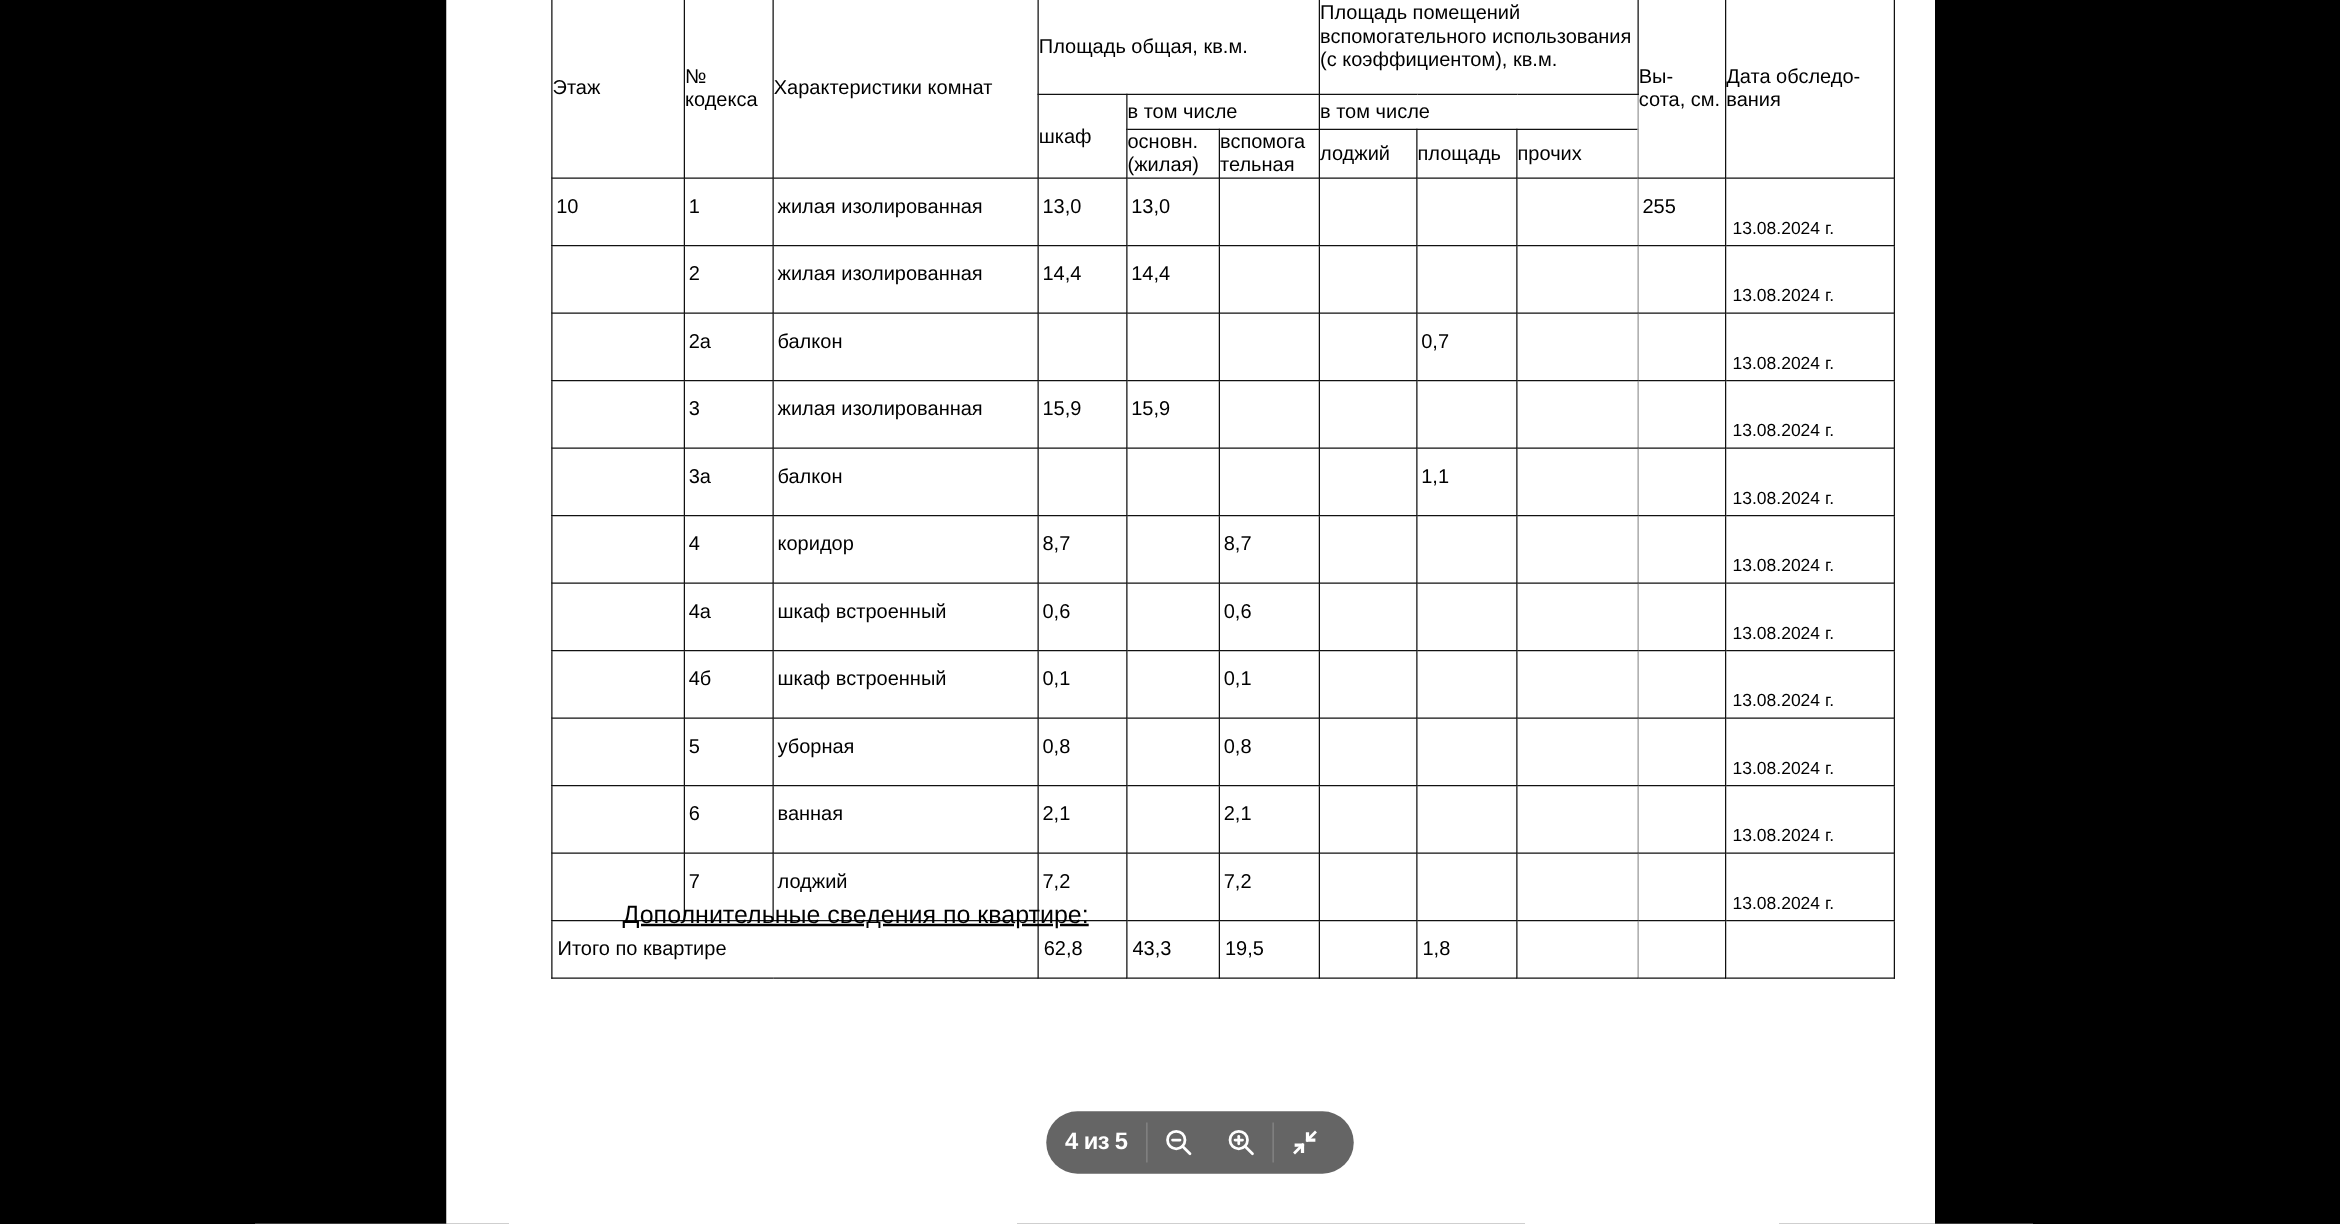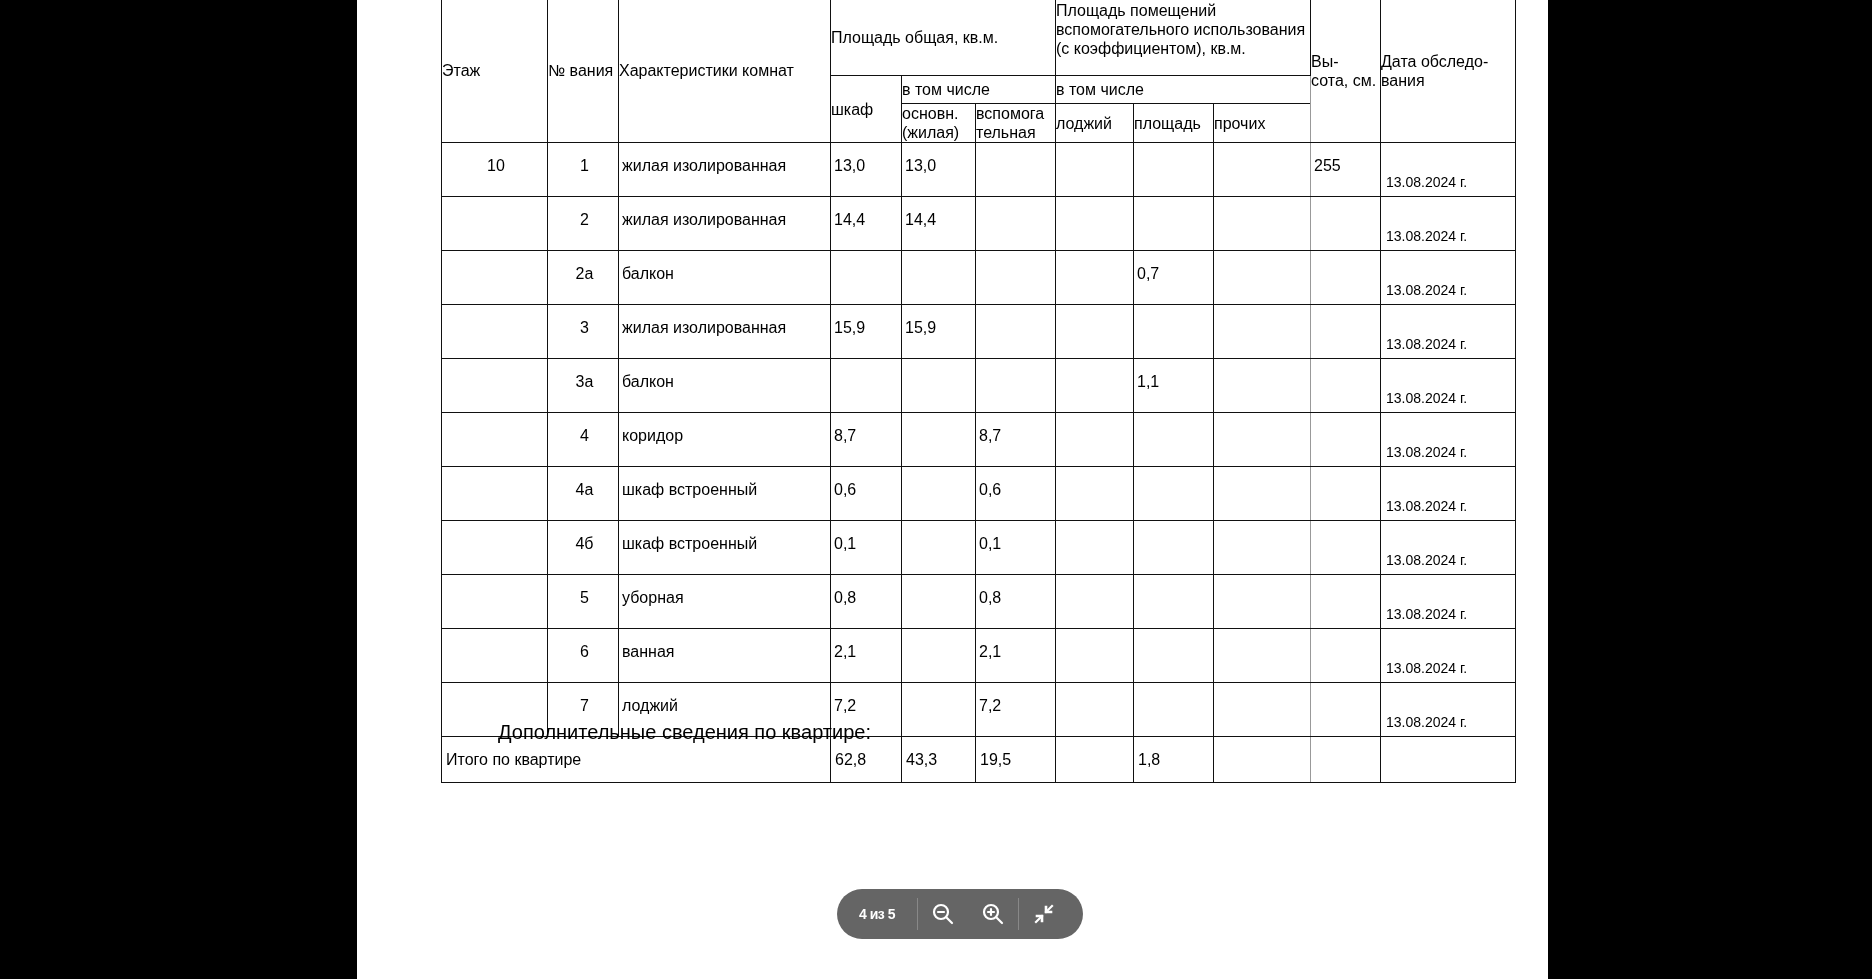--- a/index.html
+++ b/index.html
@@ -4,31 +4,31 @@
 <style>
   html, body { margin:0; padding:0; }
   body { width:1872px; height:979px; background:#000; position:relative; overflow:hidden;
          font-family:"Liberation Sans", sans-serif; color:#000; }
   .page { position:absolute; left:357px; top:0; width:1191px; height:979px; background:#fff; }
   table.t { position:absolute; left:84px; top:-2px; border-collapse:collapse; table-layout:fixed;
             font-size:16px; }
   table.t td, table.t th { border:1.5px solid #111; padding:0; font-weight:normal; vertical-align:middle; }
   table.t th { text-align:left; line-height:19px; }
   table.t td { height:45px; }
-  .c { text-align:center; }
+  .c { text-align:left; }
   .l { text-align:left; padding-left:4px !important; }
   .gl { border-left-color:#999 !important; }
   .gr { border-right-color:#999 !important; }
   .date { font-size:14px; vertical-align:bottom !important; padding-bottom:6px !important; padding-left:5px !important;margin-left:44px; }
   .num { vertical-align:middle; padding-left:3px !important; padding-bottom:8px !important; }
   .notes { position:absolute; left:141px; top:720px; font-size:20px; line-height:24px; }
-  .notes p { margin:0; }
+  .notes p { margin:0;text-decoration:underline; }
   .toolbar { position:absolute; left:837px; top:889px; width:246px; height:50px; background:#656565;
              border-radius:25px; display:flex; align-items:center; color:#fff; }
-  .tb-page { width:80px; text-align:center; font-size:14px; font-weight:bold; letter-spacing:-0.5px; }
+  .tb-page { width:80px; text-align:center; font-size:19px; font-weight:bold; letter-spacing:-0.5px; }
   .sep { width:1px; height:32px; background:#888; }
   .tb-btn { width:50px; height:50px; display:flex; align-items:center; justify-content:center; cursor:pointer; }
 </style>
 </head>
 <body>
 
 <div class="page">
   <table class="t">
     <colgroup>
       <col style="width:106px">
@@ -39,21 +39,21 @@
         <col style="width:80px">
       <col style="width:78px">
         <col style="width:80px">
         <col style="width:97px">
       <col style="width:70px">
         <col style="width:135px">
     </colgroup>
     <thead>
       <tr style="height:77px">
         <th rowspan="3">Этаж</th>
-        <th rowspan="3" class="gl">№ вания</th>
+        <th rowspan="3" class="gl">№ кодекса</th>
         <th rowspan="3">Характеристики комнат</th>
         <th colspan="3">Площадь общая, кв.м.</th>
         <th colspan="3" style="vertical-align:top;padding-top:2px">Площадь помещений вспомогательного использования (с коэффициентом), кв.м.</th>
         <th rowspan="3" class="gl">Вы- сота, см.</th>
         <th rowspan="3">Дата обследо- вания</th>
       </tr>
       <tr style="height:28px">
         <th rowspan="2">шкаф</th>
         <th colspan="2">в том числе</th>
         <th colspan="3">в том числе</th>

